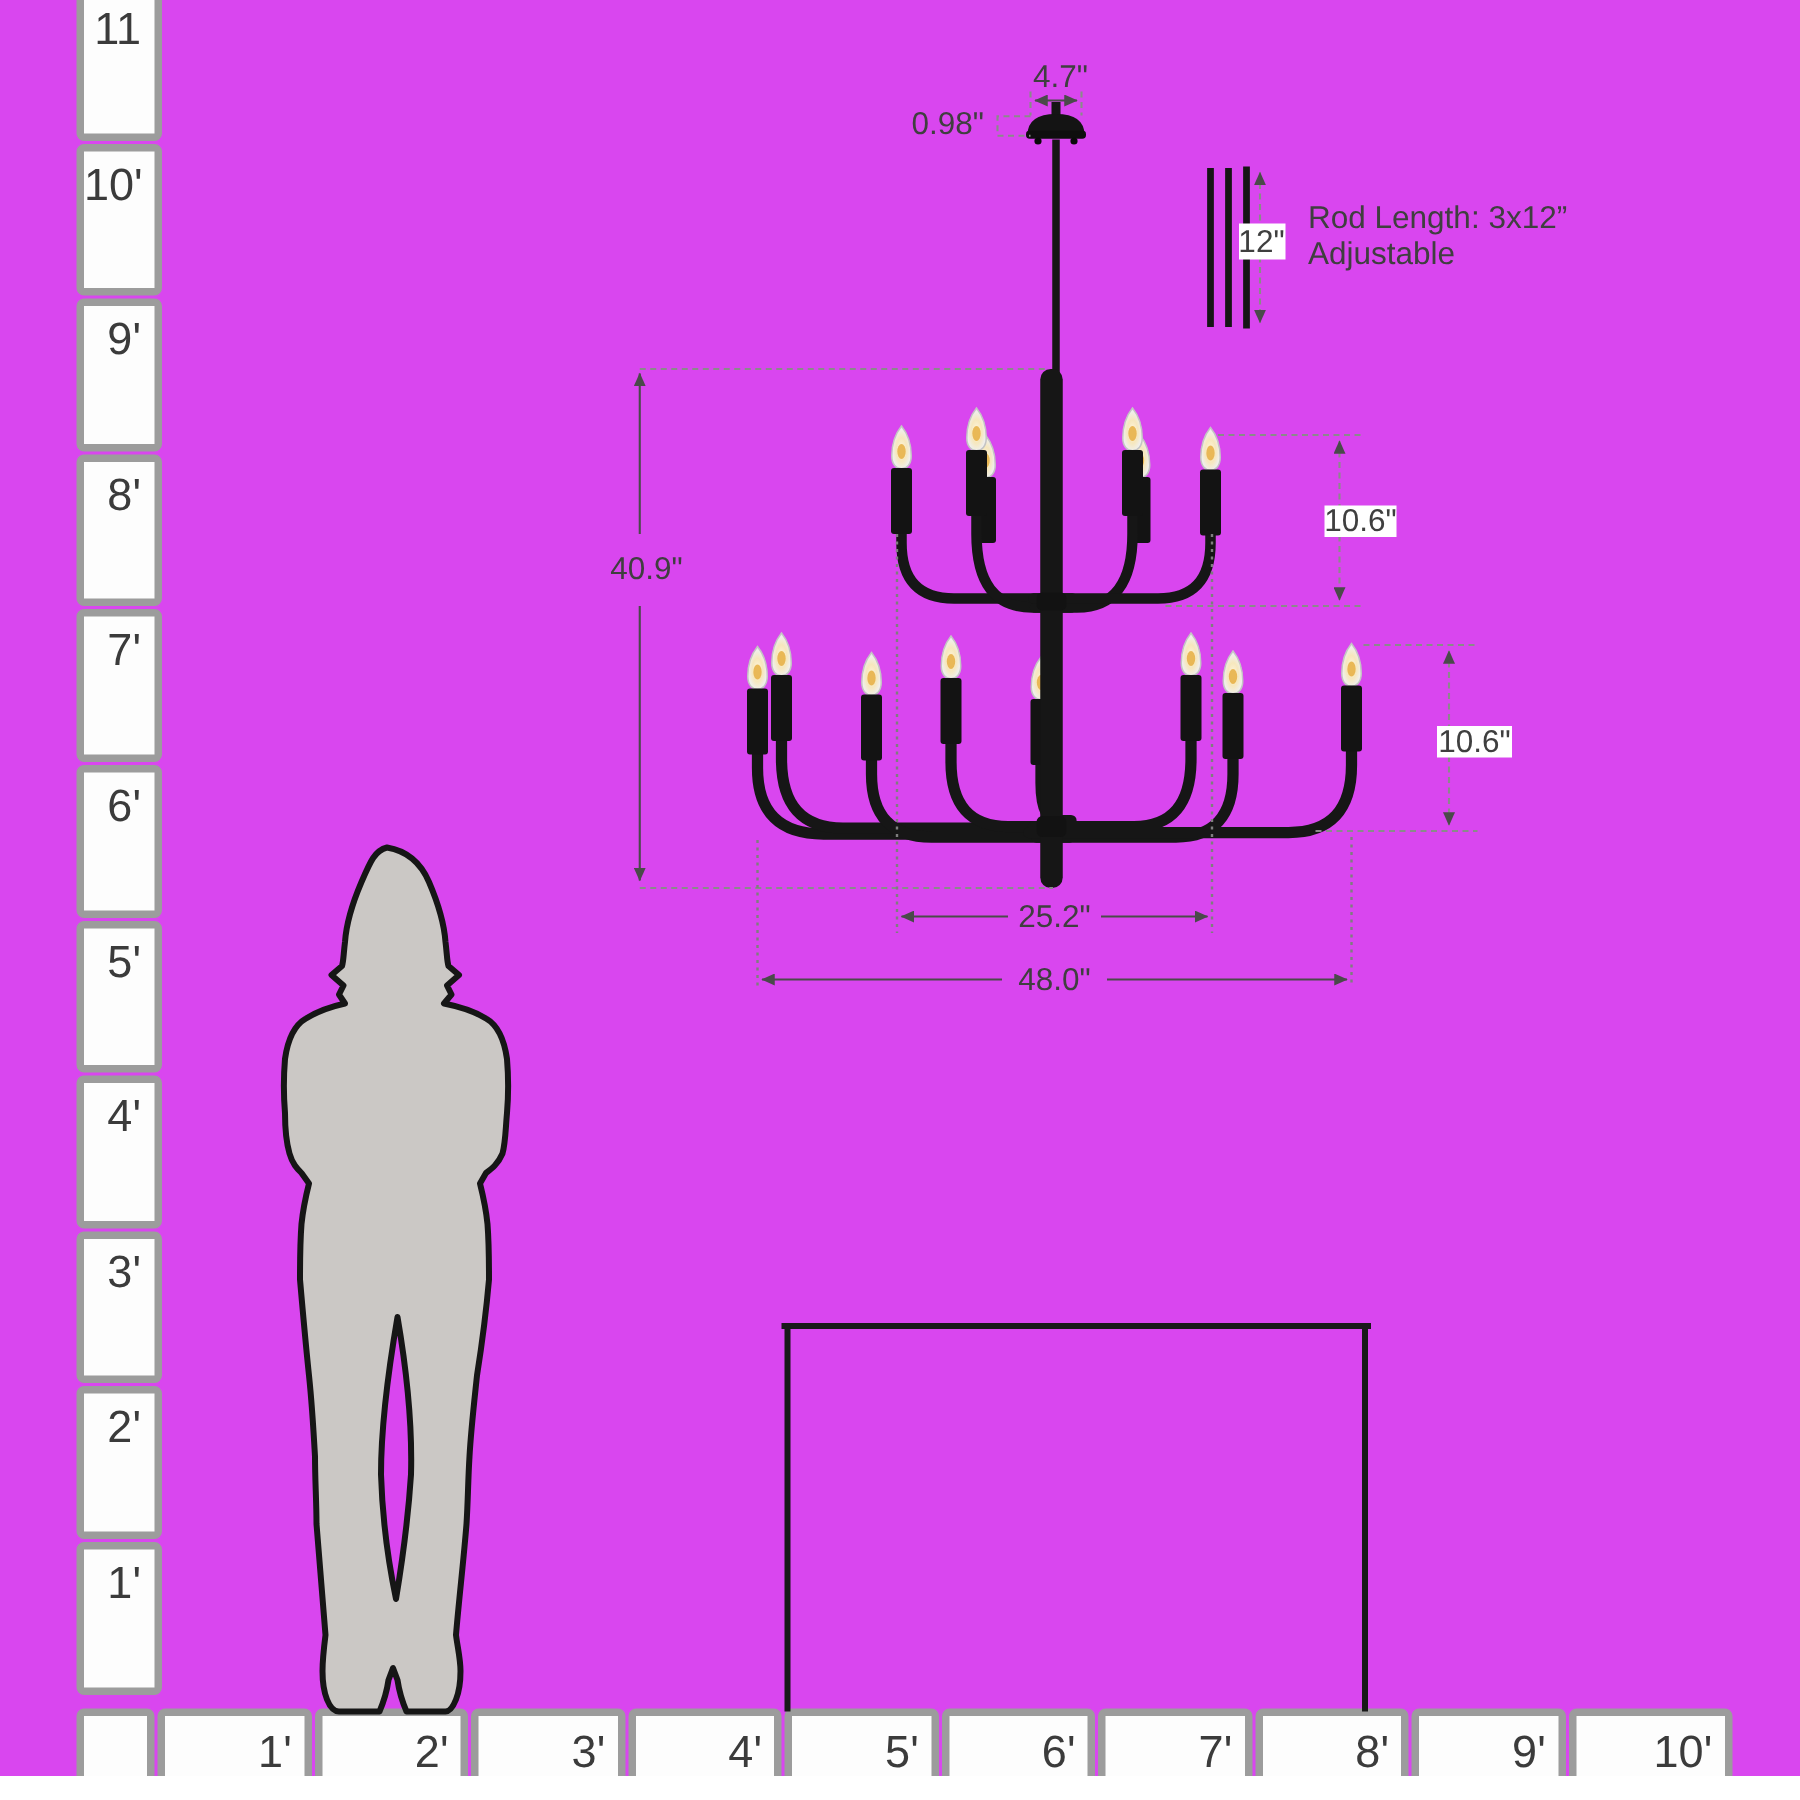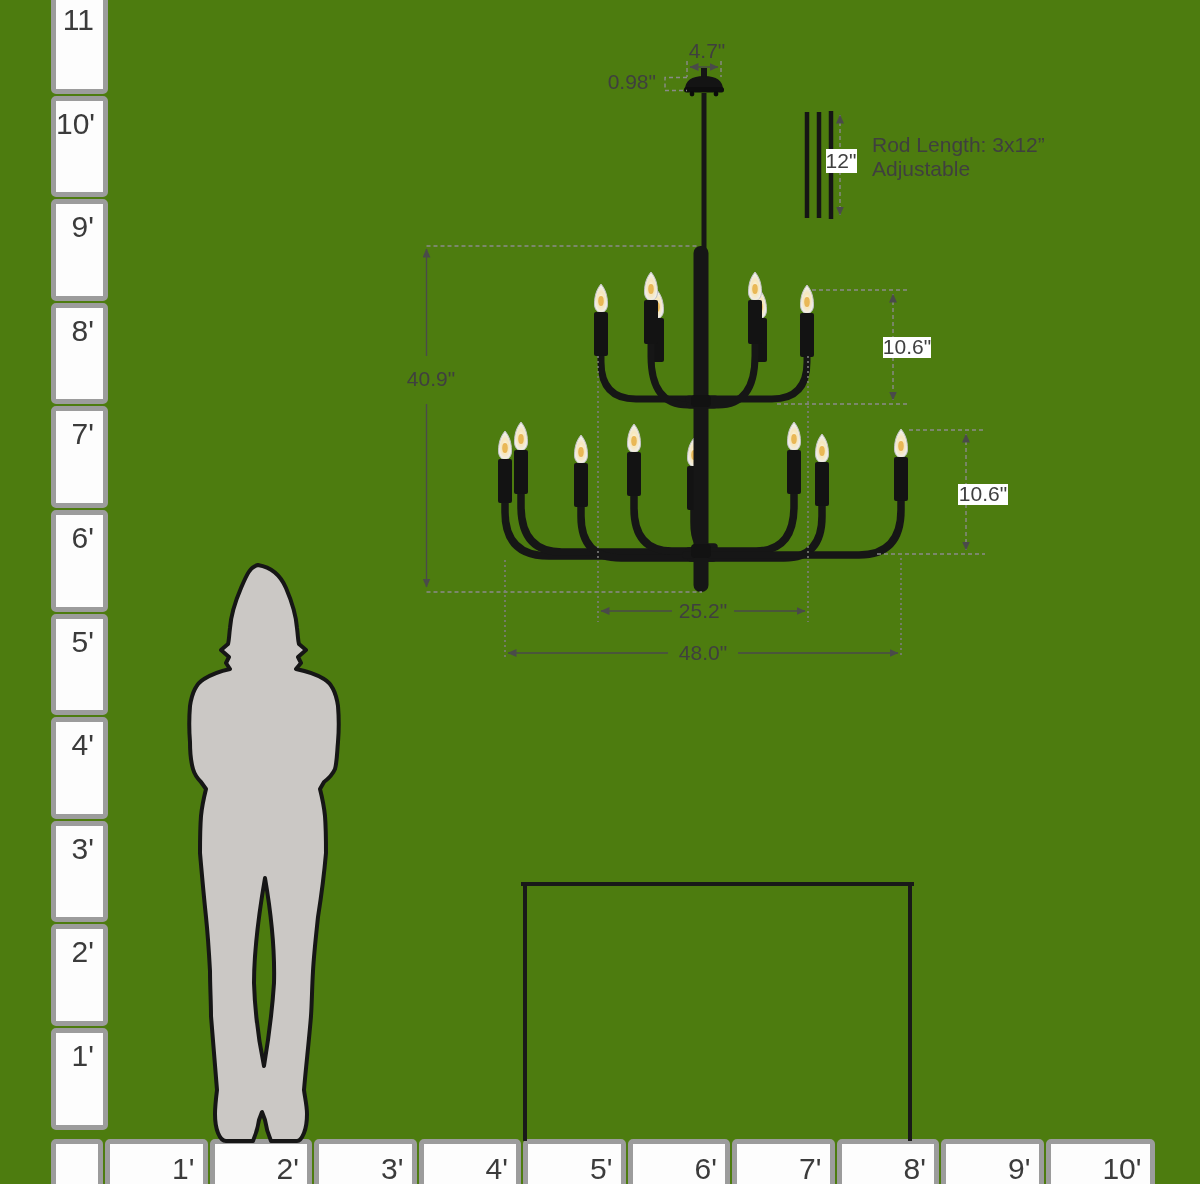--- a/index.html
+++ b/index.html
@@ -1,16 +1,16 @@
 <!DOCTYPE html>
 <html><head>
 <meta charset="utf-8">
 <style>
   html,body{margin:0;padding:0;background:#ffffff;}
-  #canvas{position:relative;width:1200px;height:1184px;background:#4d7c0f;overflow:hidden;
+  #canvas{position:relative;width:1200px;height:1184px;background:#d946ef;overflow:hidden;
           font-family:"Liberation Sans", sans-serif;}
 
   
   .vruler{position:absolute;left:51px;top:-8px;width:57px;display:flex;flex-direction:column;}
   .vruler .cell{box-sizing:border-box;height:101.6px;margin-bottom:2px;border:5px solid #9c9c9c;
                 border-radius:5px;background:#fdfdfd;text-align:right;
                 padding:6px 9px 0 0;font-size:30px;color:#3b3b3b;}
 
   
   .hruler{position:absolute;left:51px;top:1139px;display:flex;flex-direction:row;}

